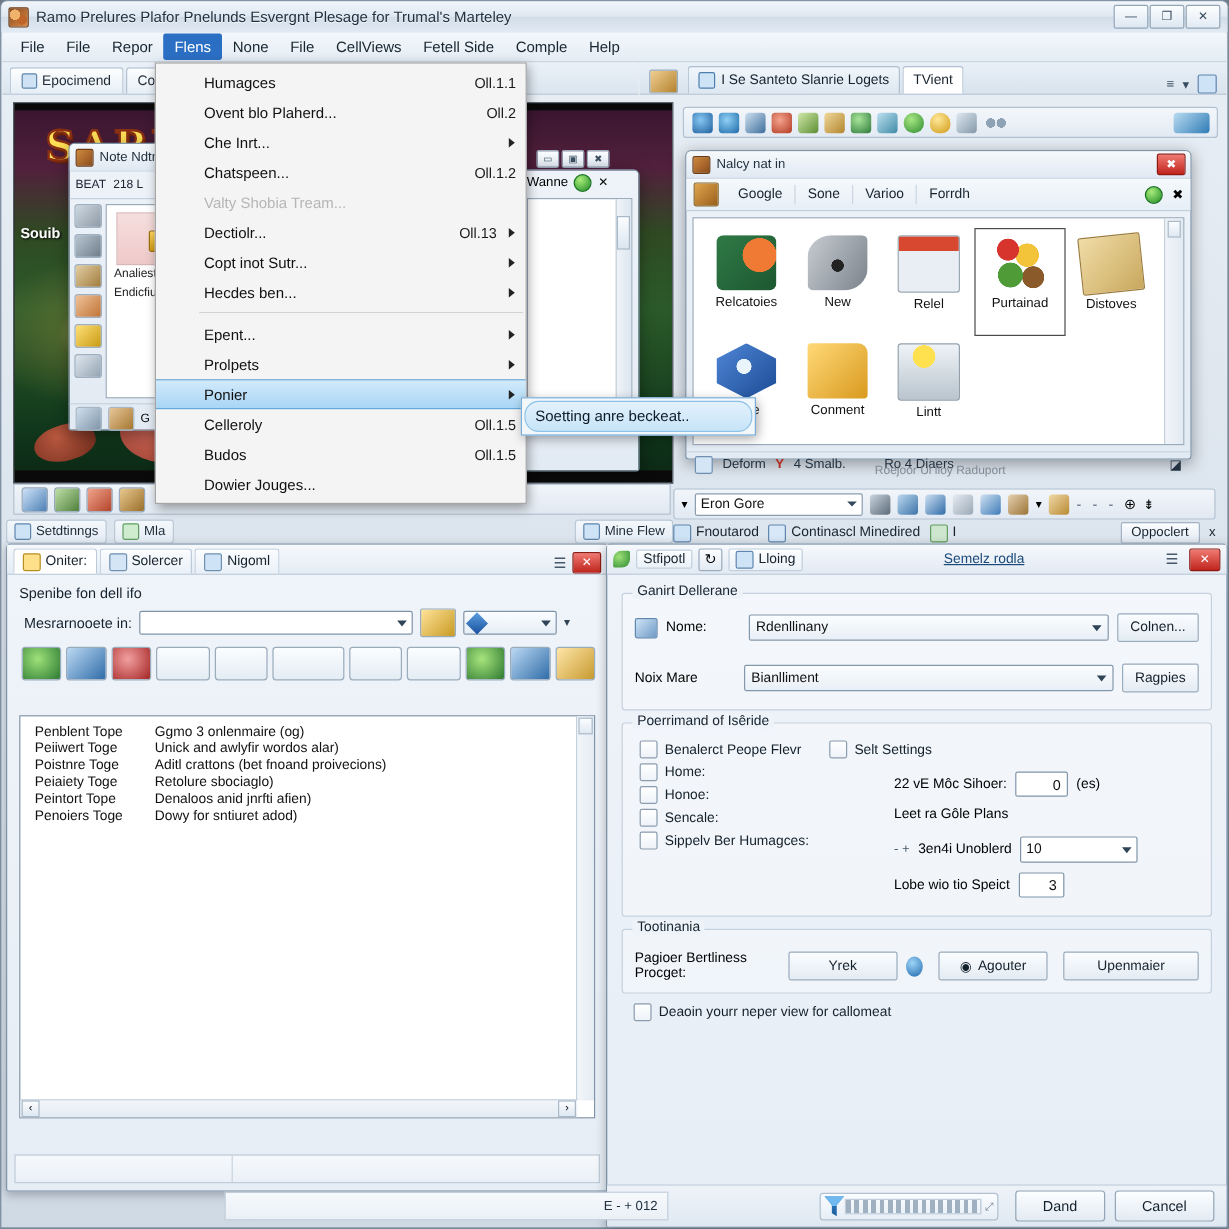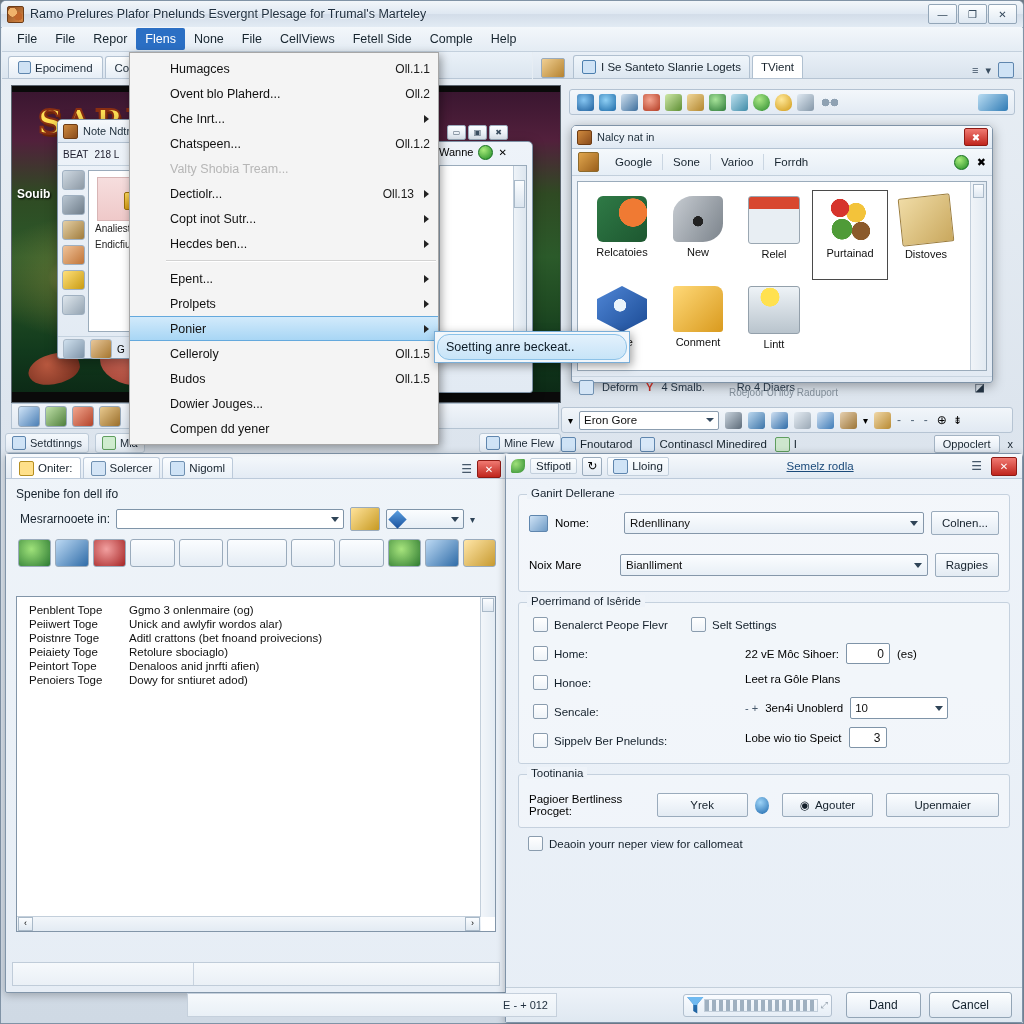--- a/index.html
+++ b/index.html
@@ -728,40 +728,40 @@
           <span>Bianlliment</span>
           <span class="ar"></span>
         </span>
         <span class="fbtn">Ragpies</span>
       </div>
     </div>
 
     <div class="group" style="left:12px;top:148px;right:12px;height:160px">
       <span class="legend">Poerrimand of Isêride</span>
 
-      <div style="position:absolute;left:14px;top:14px;display:flex;flex-direction:column;gap:14px">
+      <div style="position:absolute;left:14px;top:14px;display:flex;flex-direction:column;gap:4px">
         <span class="cbrow">
           <span class="cb"></span>
           <span>Benalerct Peope Flevr</span>
         </span>
         <span class="cbrow">
           <span class="cb"></span>
           <span>Home:</span>
         </span>
         <span class="cbrow">
           <span class="cb"></span>
           <span>Honoe:</span>
         </span>
         <span class="cbrow">
           <span class="cb"></span>
           <span>Sencale:</span>
         </span>
         <span class="cbrow">
           <span class="cb"></span>
-          <span>Sippelv Ber Pnelunds:</span>
+          <span>Sippelv Ber Humagces:</span>
         </span>
       </div>
 
       <span class="cbrow" style="position:absolute;left:172px;top:14px">
         <span class="cb"></span>
         <span>Selt Settings</span>
       </span>
 
       <div class="frow" style="position:absolute;left:226px;top:40px">
         <span style="font-size:11.5px">22 vE Môc Sihoer:</span>
@@ -870,23 +870,20 @@
       <span>Celleroly</span>
       <span class="pm-acc">Oll.1.5</span>
     </div>
     <div class="pm-item">
       <span>Budos</span>
       <span class="pm-acc">Oll.1.5</span>
     </div>
     <div class="pm-item">
       <span>Dowier Jouges...</span>
     </div>
-    <div class="pm-item">
-      <span>Compen dd yener</span>
-    </div>
   </div>
 
   <div class="popup" id="submenu">
     <div class="sm-item">Soetting anre beckeat..</div>
   </div>
 
  </div>
 </div>
 
 </body></html>

